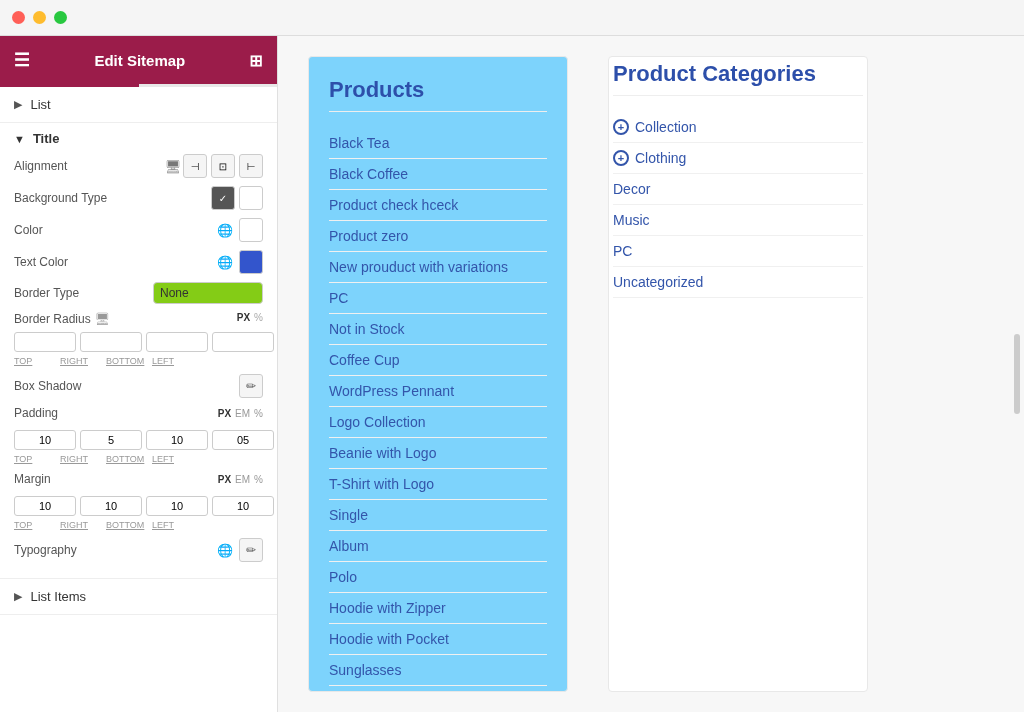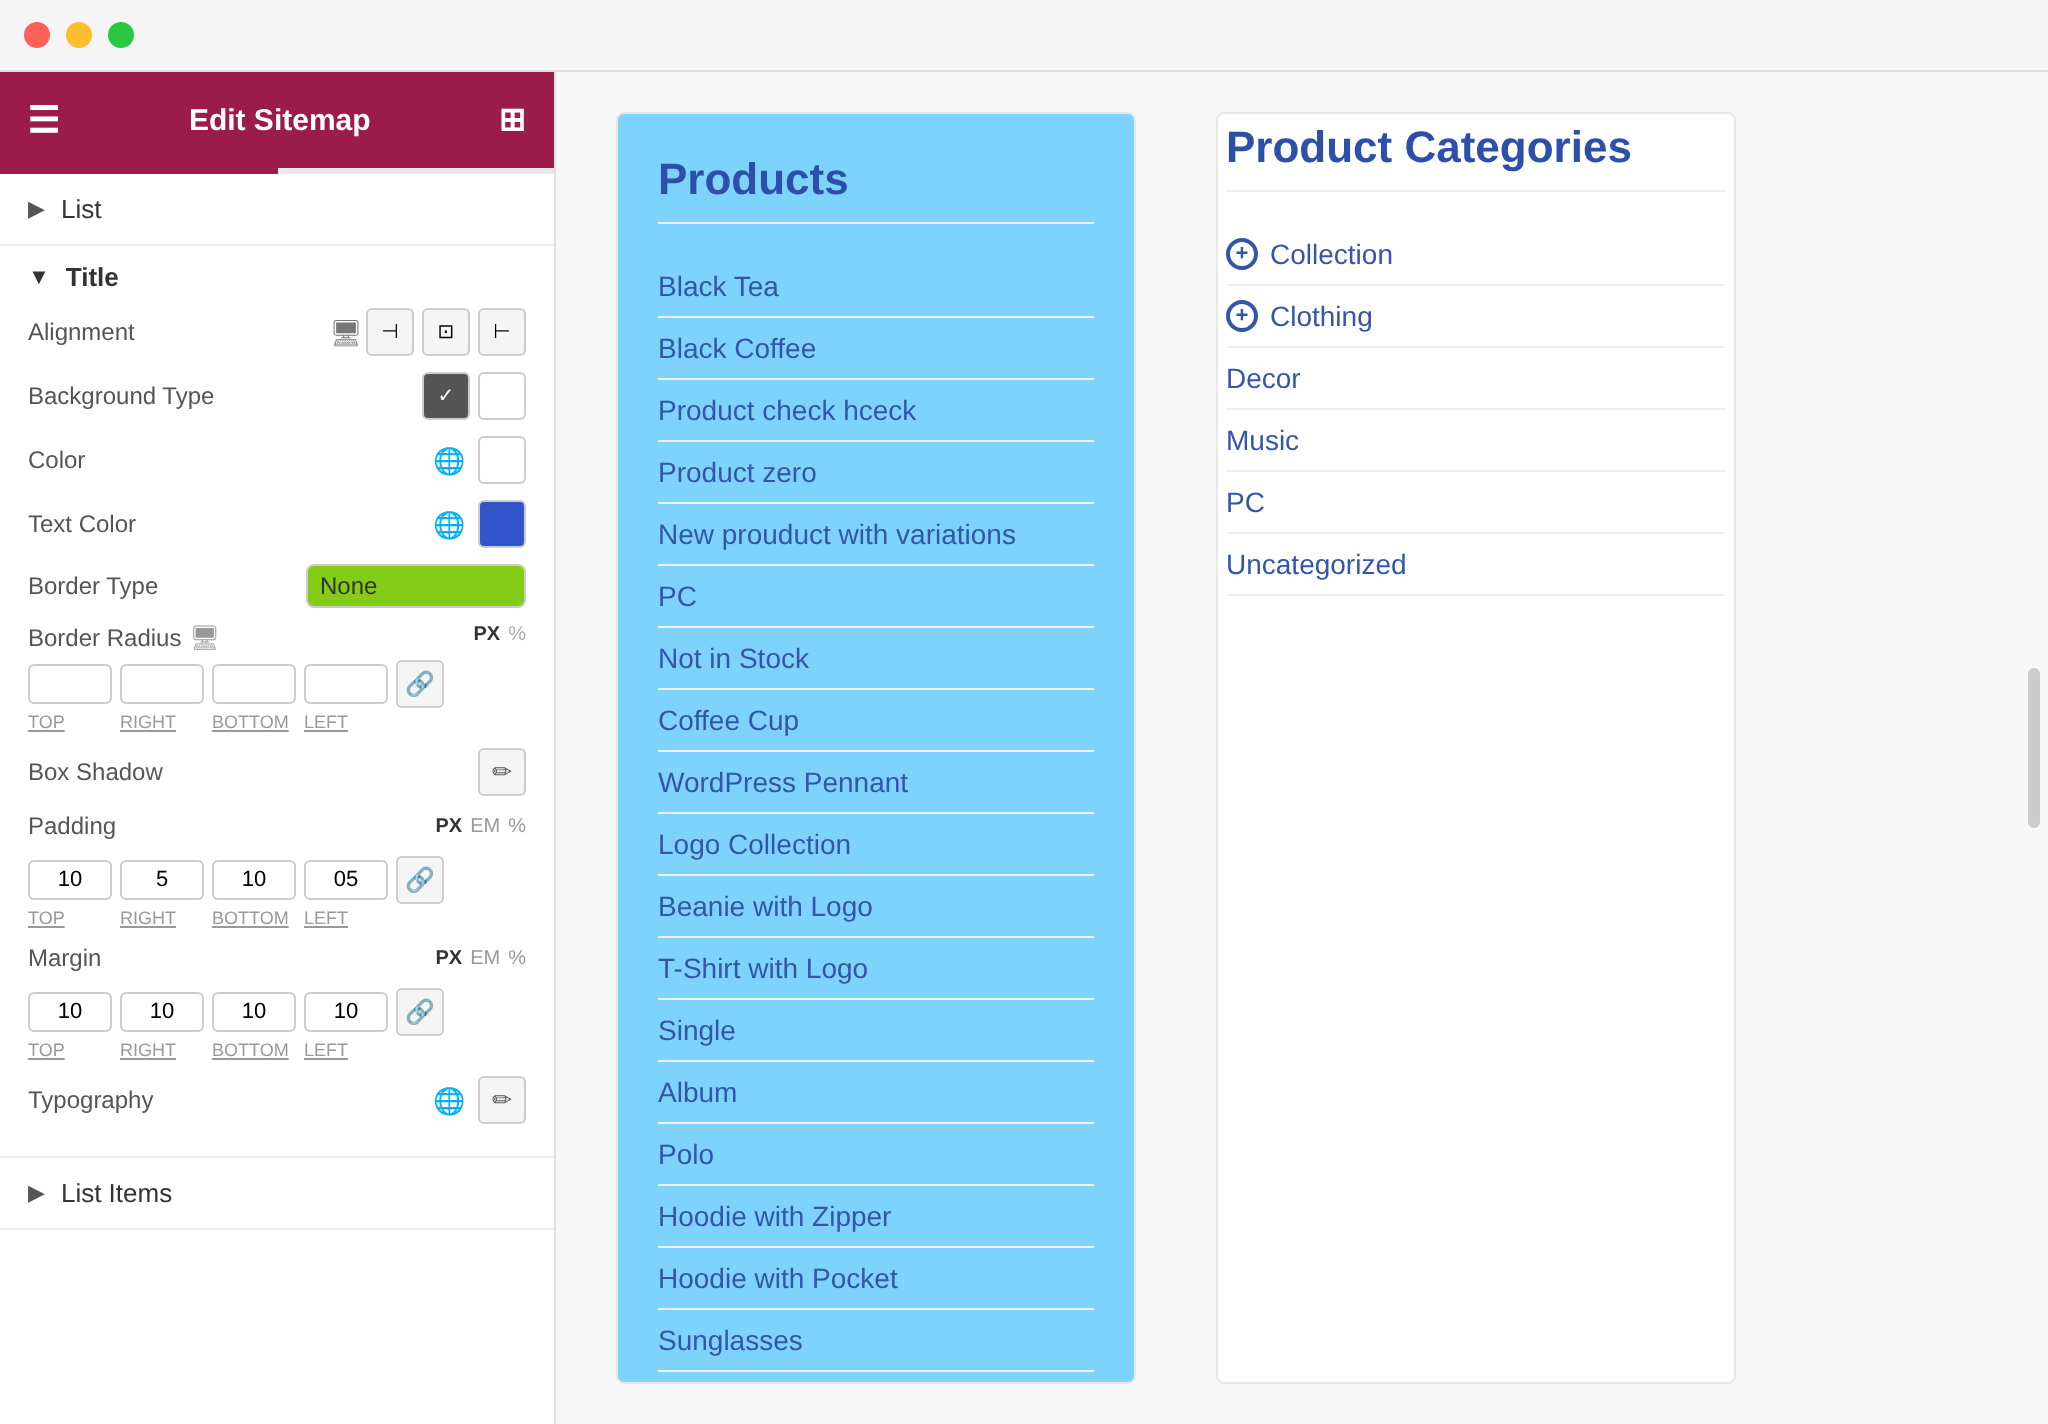--- a/index.html
+++ b/index.html
@@ -150,21 +150,21 @@
       cursor: pointer;
     }
 
     .number-inputs-row {
       display: flex;
       gap: 4px;
       margin-bottom: 2px;
       align-items: center;
     }
     .number-input {
-      width: 42px;
+      width: 62px;
       border: 1px solid #ccc;
       border-radius: 3px;
       padding: 3px 4px;
       font-size: 11px;
       text-align: center;
     }
     .link-icon-btn {
       width: 24px; height: 24px;
       border: 1px solid #ccc;
       background: #f5f5f5;

